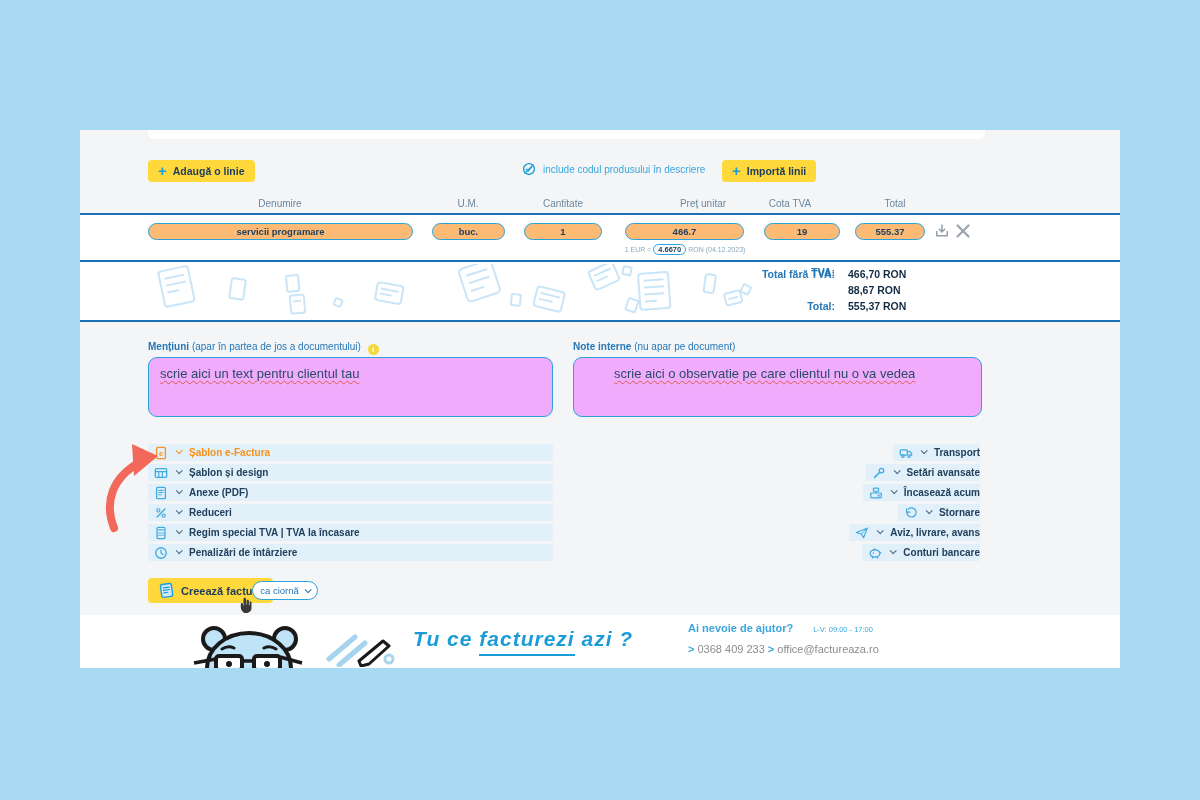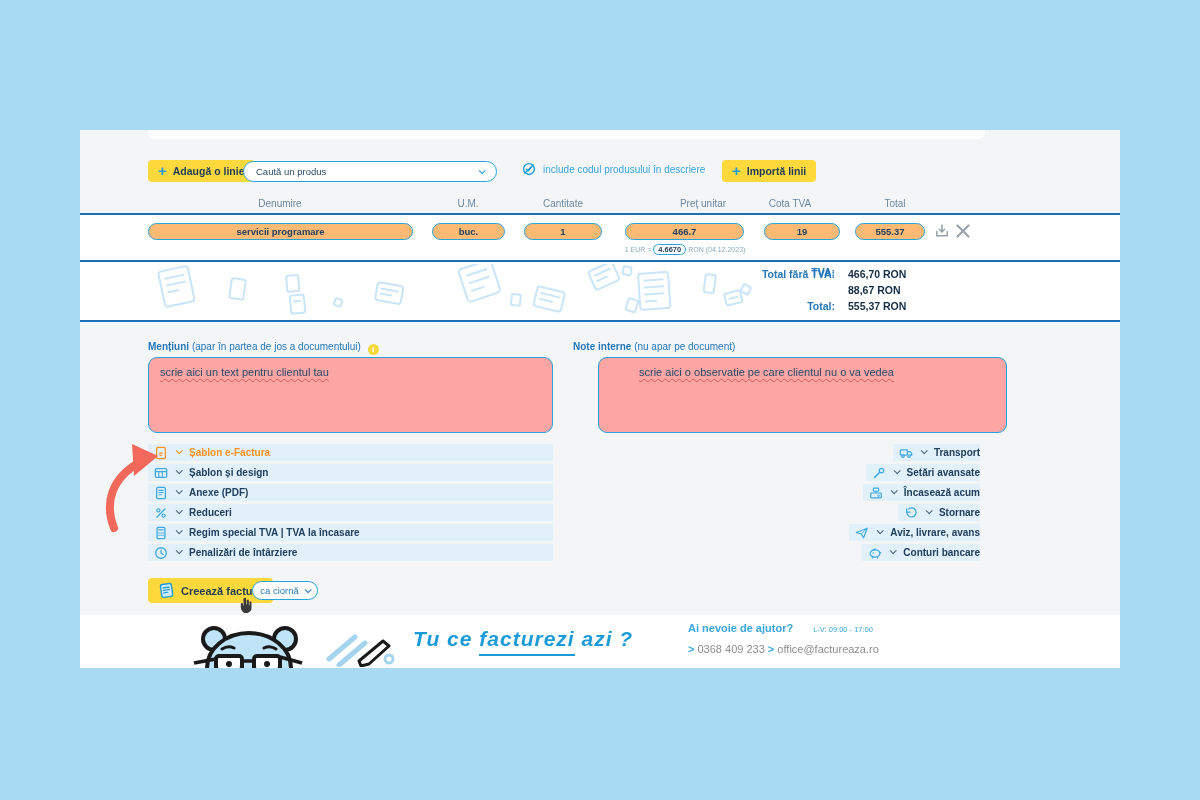--- a/index.html
+++ b/index.html
@@ -34,22 +34,22 @@
 
   
   .tot-label { position:absolute; left:560px; width:195px; text-align:right; font-size:10.5px; font-weight:700; color:#2678b8; }
   .tot-value { position:absolute; left:768px; width:140px; font-size:10.5px; font-weight:700; color:#132c44; }
 
   
   .sec-title { position:absolute; font-size:10px; color:#2678b8; }
   .sec-title b { font-weight:700; }
   .info-dot { display:inline-block; width:11px; height:11px; background:#f5d93c; color:#fff; border-radius:50%;
     font-size:8px; font-weight:700; text-align:center; line-height:11px; vertical-align:-2px; margin-left:4px; }
-  .textbox { position:absolute; height:76px; background:#fca5a5; border:1.5px solid #29a3db; border-radius:9px;
-    padding:8px 11px; font-size:11px; color:#2a4a66; cursor:text; }
+  .textbox { position:absolute; height:60px; background:#f0abfc; border:1.5px solid #29a3db; border-radius:9px;
+    padding:8px 11px; font-size:13px; color:#2a4a66; cursor:text; }
   .misspell { text-decoration:underline wavy #e05b4b 1px; text-underline-offset:2px; }
 
   
   .acc { position:absolute; display:flex; flex-direction:column; gap:3px; }
   .acc-row { height:17px; background:#e2f0f9; display:flex; align-items:center; padding-left:6px; gap:8px; cursor:pointer; }
   .acc-row .lbl { font-size:10px; font-weight:700; color:#20405e; }
   .acc-row .chev { color:#4a657e; margin-top:-2px; }
   .acc-row.hl .lbl { color:#f6921e; }
   .acc-row.hl .chev { color:#f6921e; }
   .icn { width:14px; height:14px; flex:0 0 14px; }
@@ -79,24 +79,20 @@
 <body>
 
 <div class="stage">
   <div class="card">
     <div class="topstrip"></div>
 
     <button class="btn-yellow" style="left:68px; top:30px;">
       <span class="plus">+</span>
       <span>Adaugă o linie</span>
     </button>
-    <div class="select-pill">
-      <span>Caută un produs</span>
-      <span class="chev" style="color:#1b9cd8;"></span>
-    </div>
     <div class="inc-check">
       <svg class="icn" viewBox="0 0 16 16">
         <circle cx="8" cy="8" r="6.2" fill="none" stroke="#1b9cd8" stroke-width="1.6"></circle>
         <path d="M5 8.2 L7 10.2 L11 5.6" fill="none" stroke="#1b9cd8" stroke-width="1.6" stroke-linecap="round"></path>
         <path d="M3.2 12.8 L12.8 3.2" fill="none" stroke="#1b9cd8" stroke-width="1.3" stroke-linecap="round"></path>
       </svg>
       <span>include codul produsului în descriere</span>
     </div>
     <button class="btn-yellow" style="left:642px; top:30px;">
       <span class="plus">+</span>
@@ -209,21 +205,21 @@
       <span class="info-dot">i</span>
     </div>
     <div class="textbox" style="left:68px; top:227px; width:405px;">
       <span class="misspell">scrie aici un text pentru clientul tau</span>
     </div>
 
     <div class="sec-title" style="left:493px; top:211px;">
       <b>Note interne</b>
       <span>(nu apar pe document)</span>
     </div>
-    <div class="textbox" style="left:518px; top:227px; width:409px;padding-left:40px;">
+    <div class="textbox" style="left:493px; top:227px; width:409px;padding-left:40px;">
       <span class="misspell">scrie aici o observatie pe care clientul nu o va vedea</span>
     </div>
 
     <div class="acc" style="left:68px; top:314px; width:405px;">
       <div class="acc-row hl">
         <svg class="icn" viewBox="0 0 16 16">
           <rect x="3" y="1.5" width="10" height="13" rx="1.5" fill="none" stroke="#f6921e" stroke-width="1.5"></rect>
           <text x="8" y="11" font-size="8.5" font-weight="bold" fill="#f6921e" text-anchor="middle" font-family="Liberation Sans, sans-serif">e</text>
         </svg>
         <span class="chev"></span>

